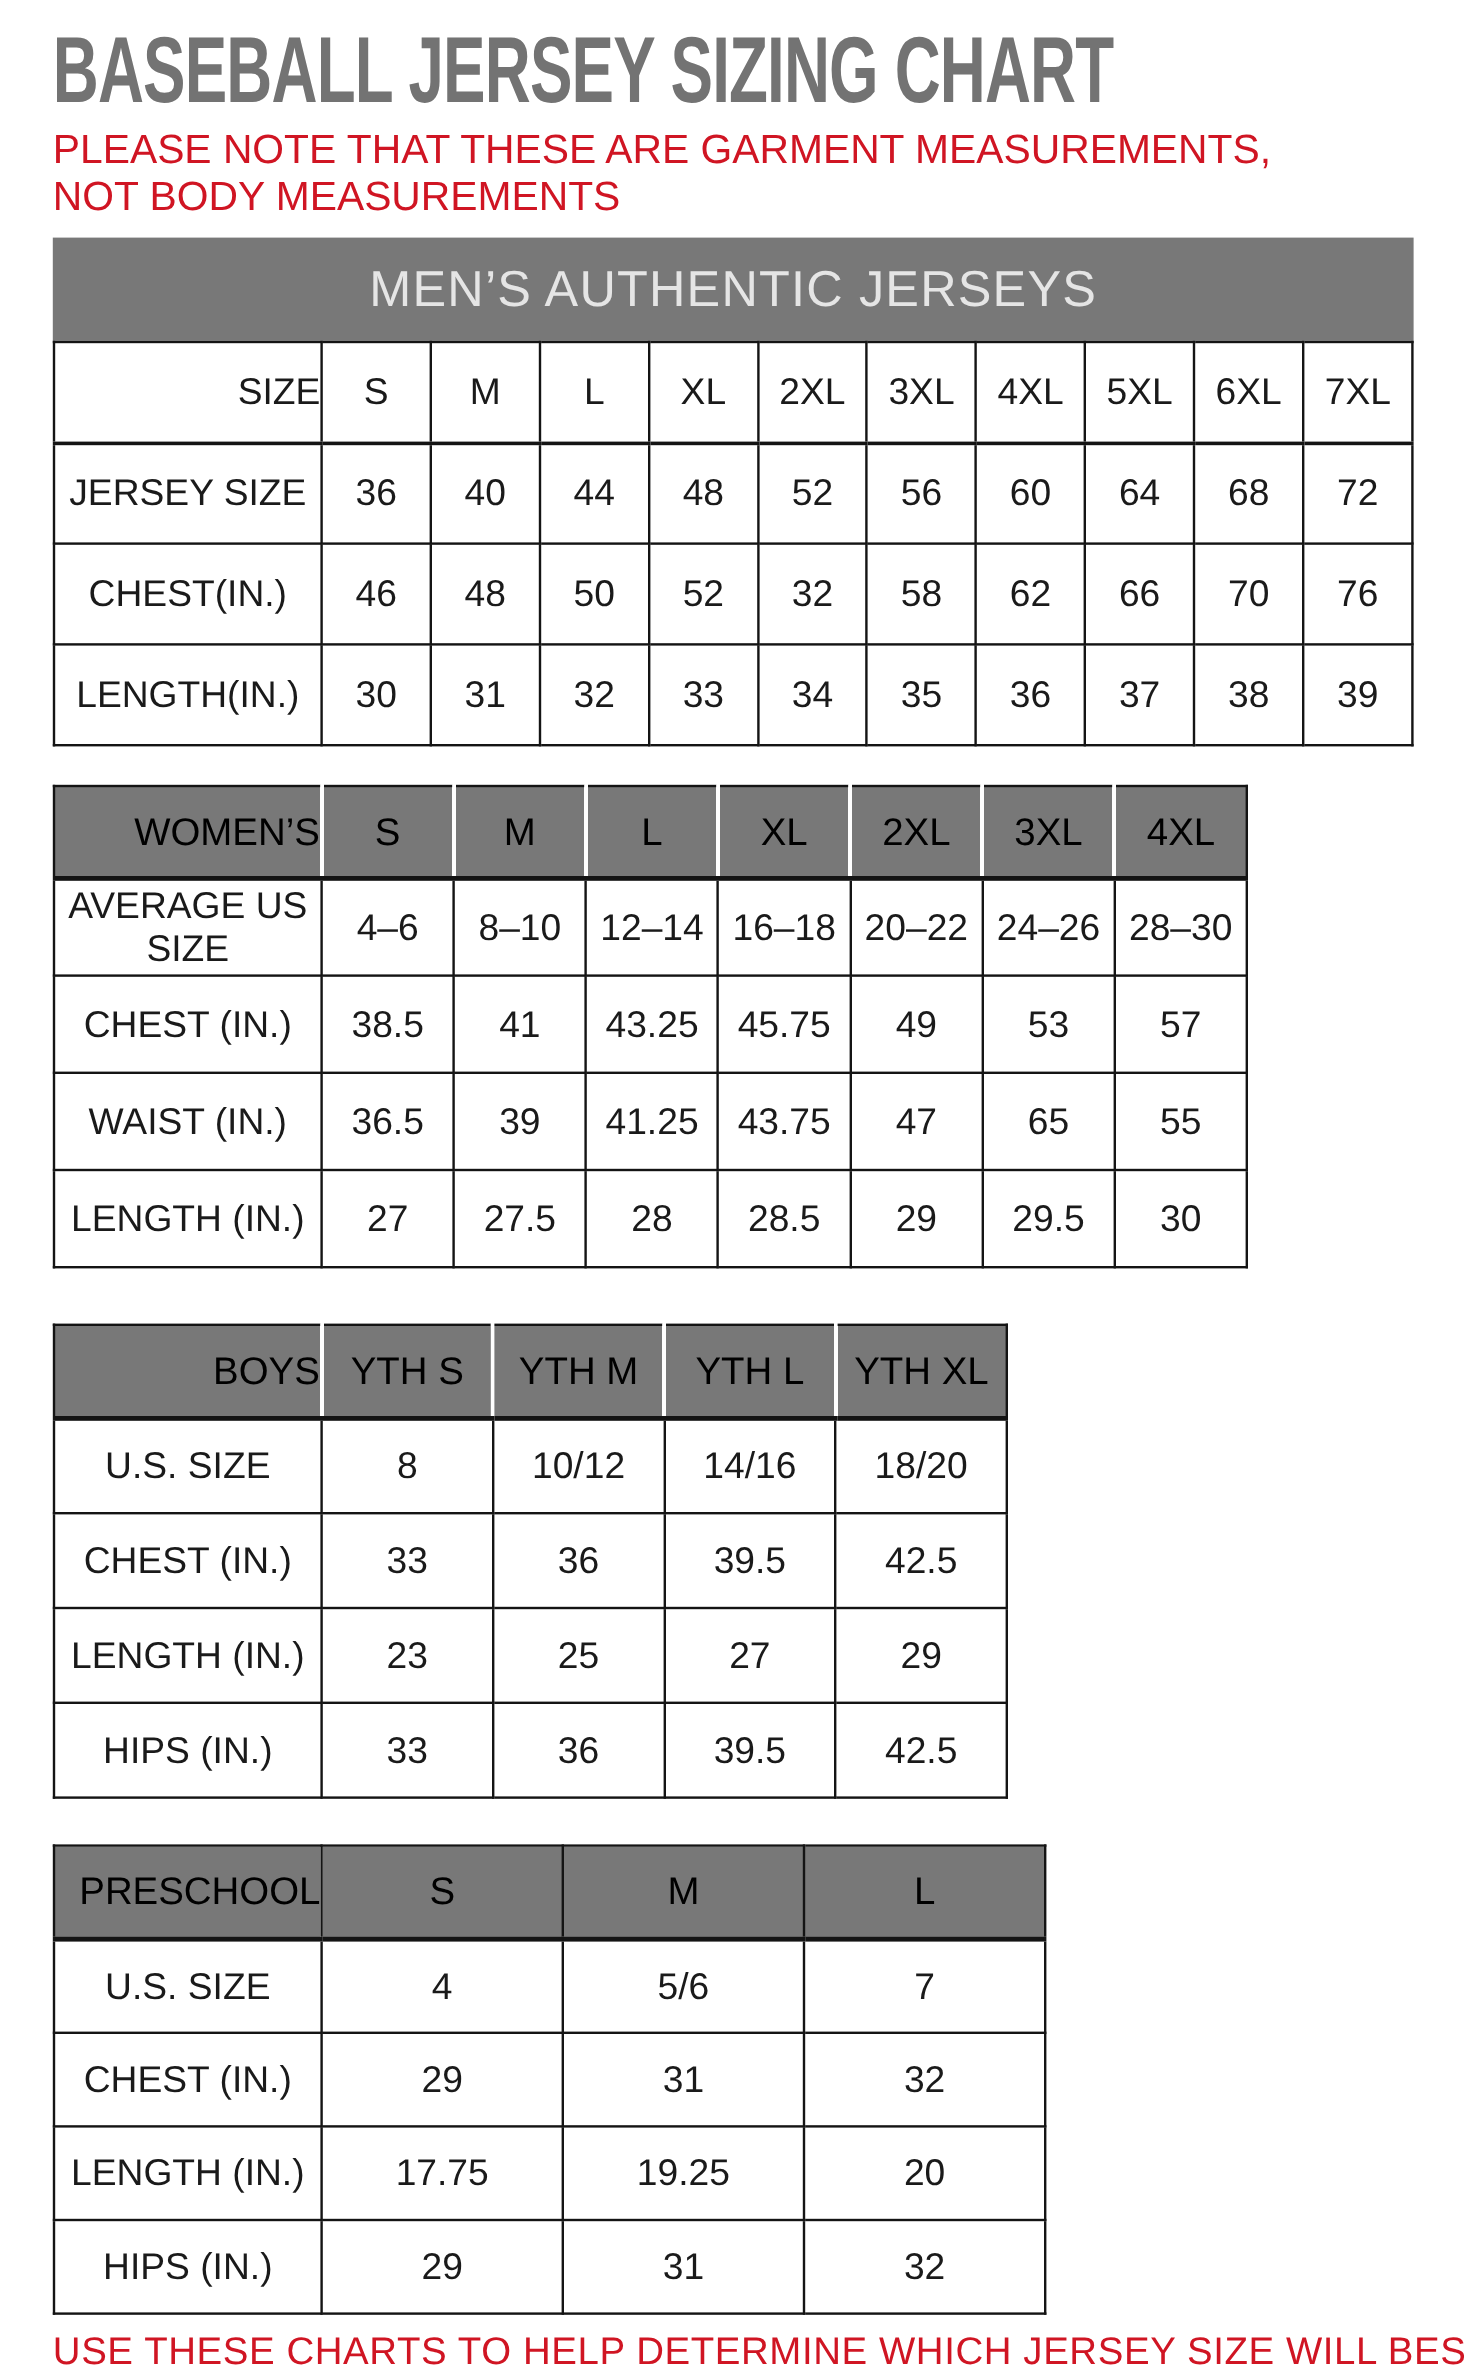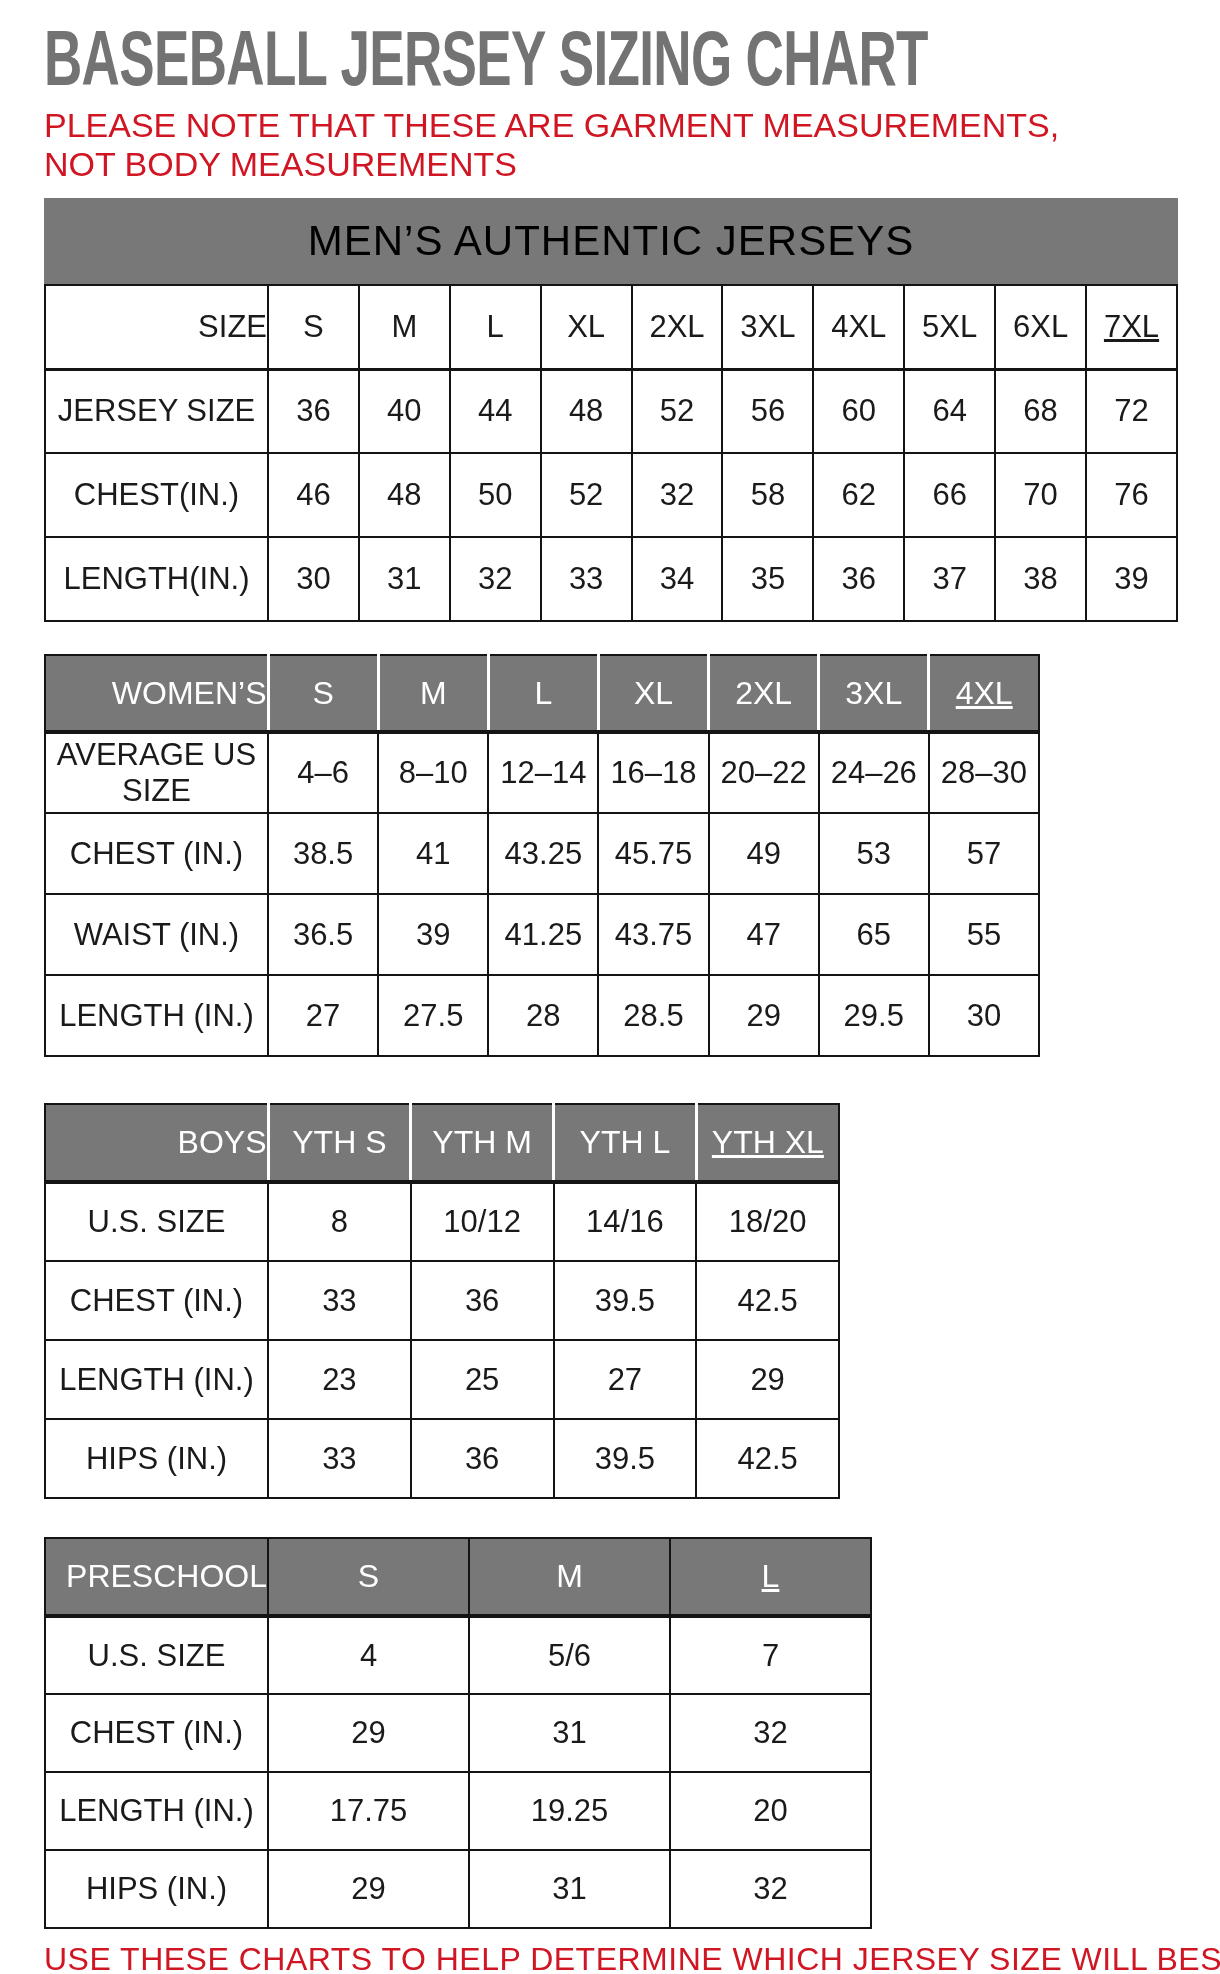--- a/index.html
+++ b/index.html
@@ -48,21 +48,21 @@
     letter-spacing: 0.5px;
     white-space: nowrap;
   }
 
   
   .banner {
     margin-top: 14px;
     width: 1134px;
     height: 86px;
     background: #787878;
-    color: #000000;
+    color: #e5e5e5;
     display: flex;
     align-items: center;
     justify-content: center;
     font-size: 42px;
     letter-spacing: 1px;
   }
 
   
   table.size-table {
     border-collapse: collapse;
@@ -78,29 +78,29 @@
     padding: 0;
     color: #1a1a1a;
     background: #ffffff;
     overflow: hidden;
   }
   col.label-col { width: 223px; }
 
   
   table.size-table thead th {
     background: #787878;
-    color: #ffffff;
+    color: #000000;
     font-size: 32px;
     border-top: 2px solid #141414;
     border-bottom: 4px solid #141414;
     border-left: 3px solid #ffffff;
     border-right: 3px solid #ffffff;
   }
   table.size-table thead th:first-child { border-left: 2px solid #141414; text-align: right; }
-  table.size-table thead th:last-child  { border-right: 2px solid #141414; text-decoration: underline; }
+  table.size-table thead th:last-child  { border-right: 2px solid #141414; }
 
   
   table.mens { width: 1134px; }
   table.mens thead th {
     background: #ffffff;
     color: #1a1a1a;
     border: 2px solid #141414;
     border-bottom: 3px solid #141414;
     font-size: 31px;
   }

